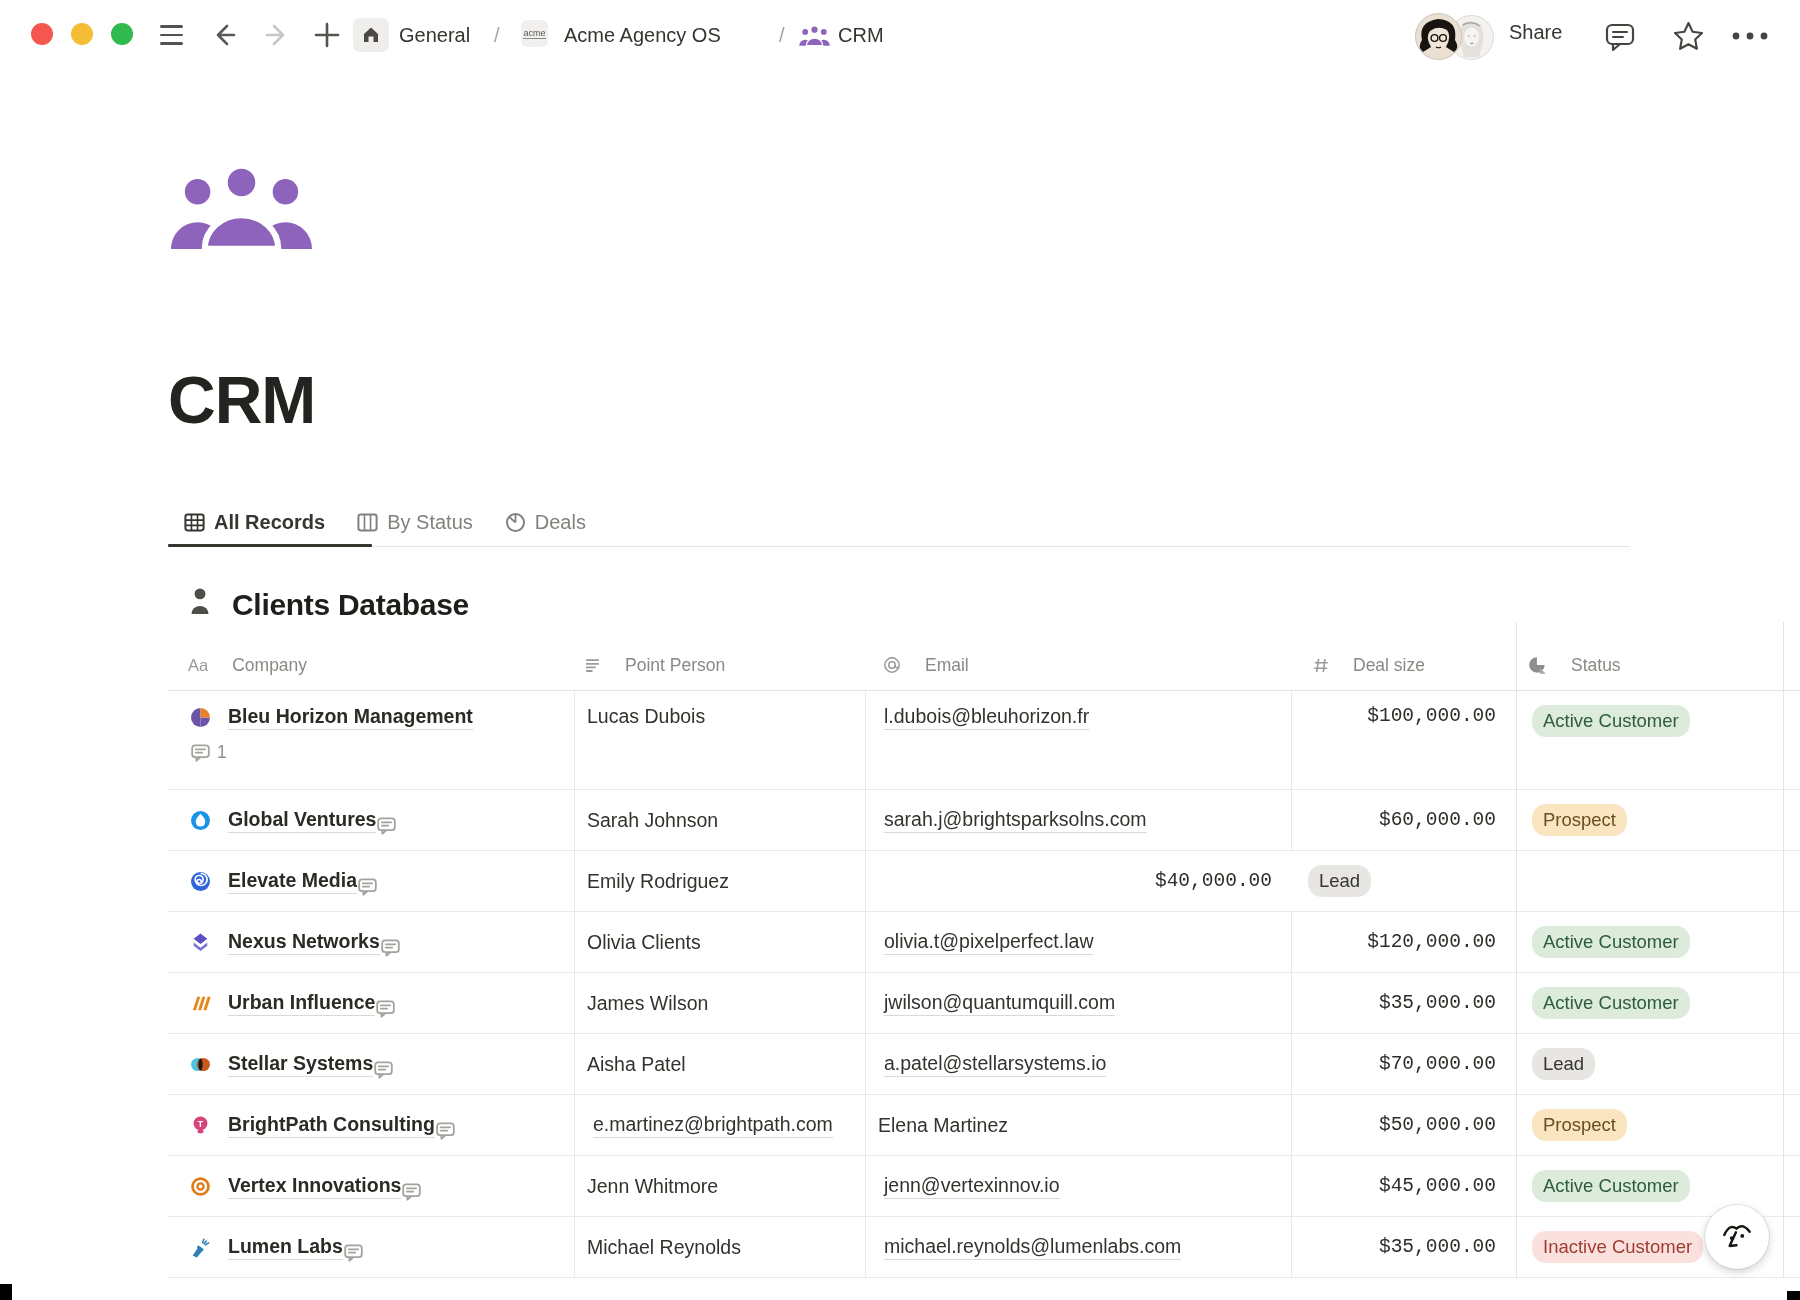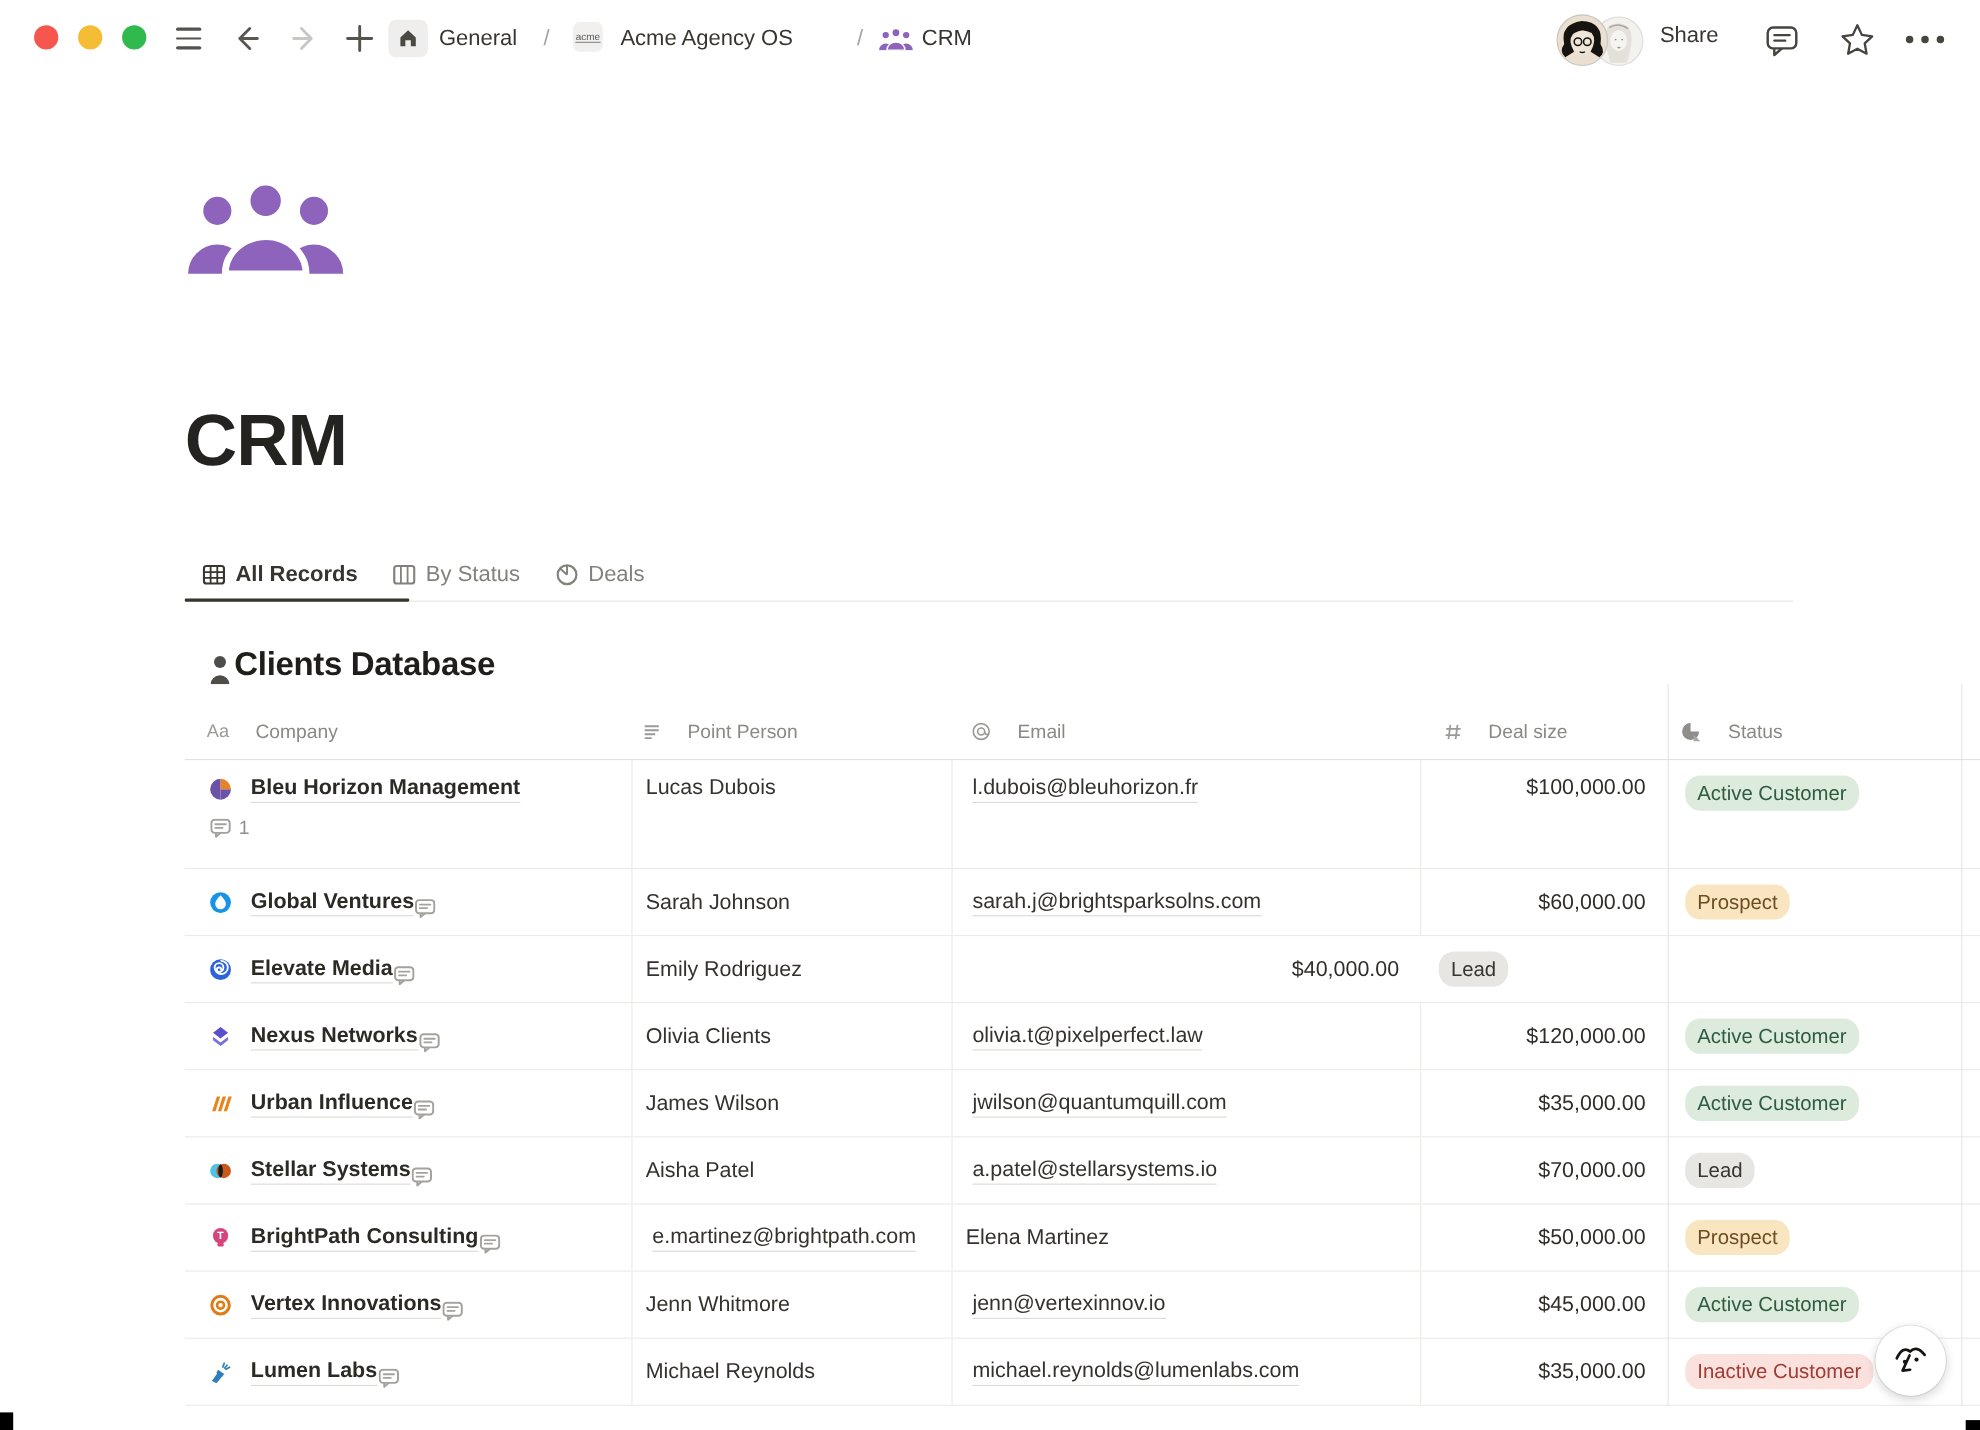--- a/index.html
+++ b/index.html
@@ -31,21 +31,21 @@
   .page-title{position:absolute;left:168px;top:362px;font-size:66px;font-weight:700;letter-spacing:-1px;color:#25231F;}
 
   
   .tabs{position:absolute;left:168px;top:500px;display:flex;}
   .tab{display:flex;align-items:center;gap:9px;padding:0 16px;height:44px;font-size:20px;color:#82817C;font-weight:500;}
   .tab.active{color:#37352F;font-weight:600;}
   .tab-underline{position:absolute;left:168px;top:544px;width:204px;height:3px;background:#37352F;border-radius:1px;z-index:2;}
   .tabs-divider{position:absolute;left:168px;top:546px;width:1462px;height:1px;background:#E6E5E2;}
 
   
-  .section-head{position:absolute;left:190px;top:588px;display:flex;align-items:flex-end;gap:3px;}
+  .section-head{position:absolute;left:190px;top:588px;display:flex;align-items:flex-start;gap:22px;}
   .section-title{font-size:30px;font-weight:700;color:#201E1A;letter-spacing:-0.3px;}
 
   
   .dbtable{position:absolute;left:168px;top:640px;width:1632px;}
   .grid{display:grid;grid-template-columns:407px 291px 426px 224px 267px 17px;box-sizing:border-box;}
   .thead{height:51px;border-bottom:1px solid #E3E2DF;}
   .th{display:flex;align-items:center;gap:24px;font-size:17.5px;color:#8A8984;box-sizing:border-box;}
   .th-company{padding-left:20px;}
   .th-person{padding-left:9px;}
   .th-email{padding-left:17px;}
@@ -53,21 +53,21 @@
   .th-status{padding-left:12px;}
   .aa{font-size:16.5px;color:#9B9A96;}
   .trow{border-bottom:1px solid #EBEAE7;height:61px;}
   .trow.tall{height:99px;}
   .cell{display:flex;align-items:center;box-sizing:border-box;font-size:19.5px;color:#34322D;overflow:hidden;}
   .trow.tall .cell{align-items:flex-start;padding-top:14px;}
   .c-company{padding-left:22px;border-right:1px solid #EBEAE7;flex-direction:row;}
   .trow.tall .c-company{flex-direction:column;padding-top:0;}
   .c-person{padding-left:12px;border-right:1px solid #EBEAE7;}
   .c-email{padding-left:18px;border-right:1px solid #EBEAE7;}
-  .c-deal{justify-content:flex-end;padding-right:20px;color:#2F2D28;}
+  .c-deal{justify-content:flex-end;padding-right:20px;color:#2F2D28;font-family:Liberation Mono, monospace;}
   .c-status{padding-left:16px;}
   .company-line{display:flex;align-items:center;}
   .trow.tall .company-line{padding-top:14px;}
   .logo{width:21px;height:21px;margin-right:17px;flex:none;display:inline-flex;align-items:center;justify-content:center;}
   .company-name{font-weight:600;color:#2B2A25;border-bottom:1.5px solid #DBD9D3;padding-bottom:1px;white-space:nowrap;}
   .email-link{border-bottom:1.5px solid #DBD9D3;padding-bottom:1px;white-space:nowrap;}
   .comment-line{display:flex;align-items:center;gap:7px;margin-top:12px;padding-left:1px;color:#91908B;font-size:17.5px;}
   .badge{display:inline-block;padding:4px 11px;border-radius:14px;font-size:18.5px;white-space:nowrap;line-height:24px;}
   .vline{position:absolute;width:1px;background:#E5E4E1;top:622px;height:656px;}
   .vl-1{left:1516px;}

